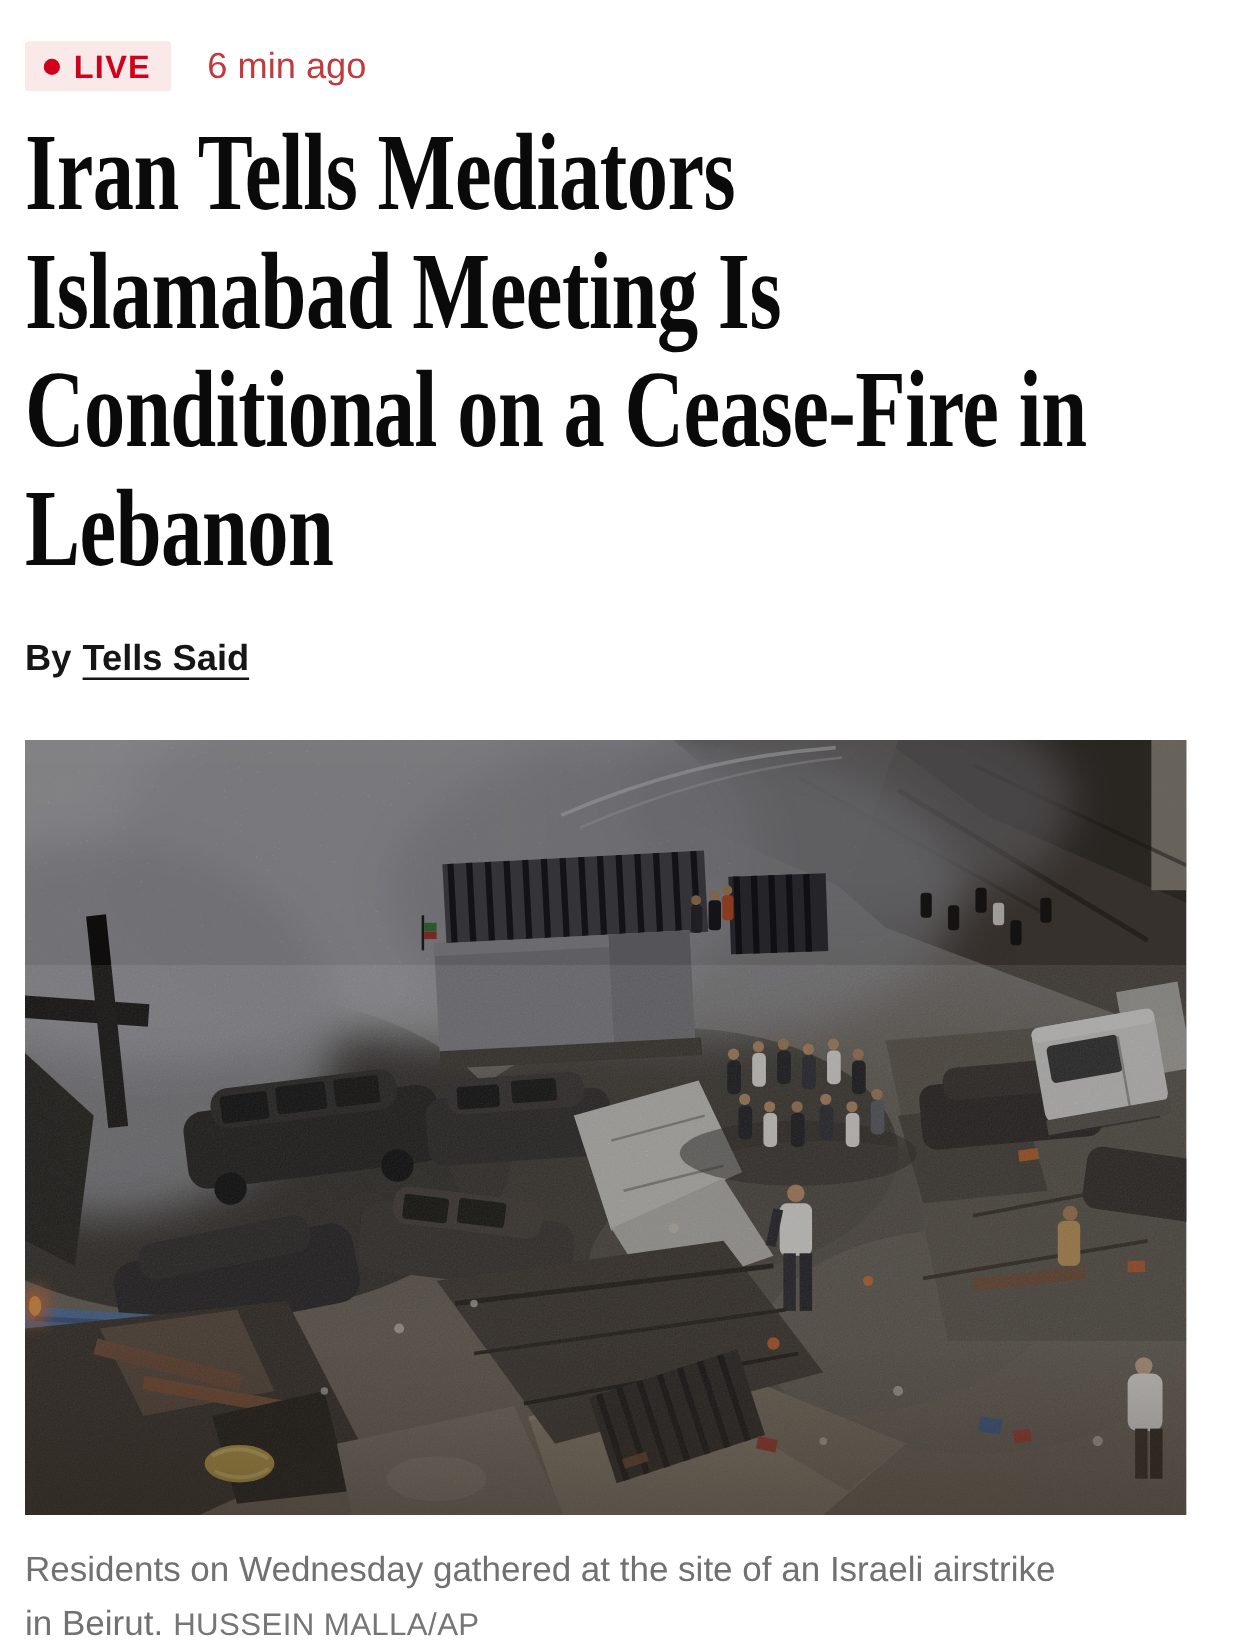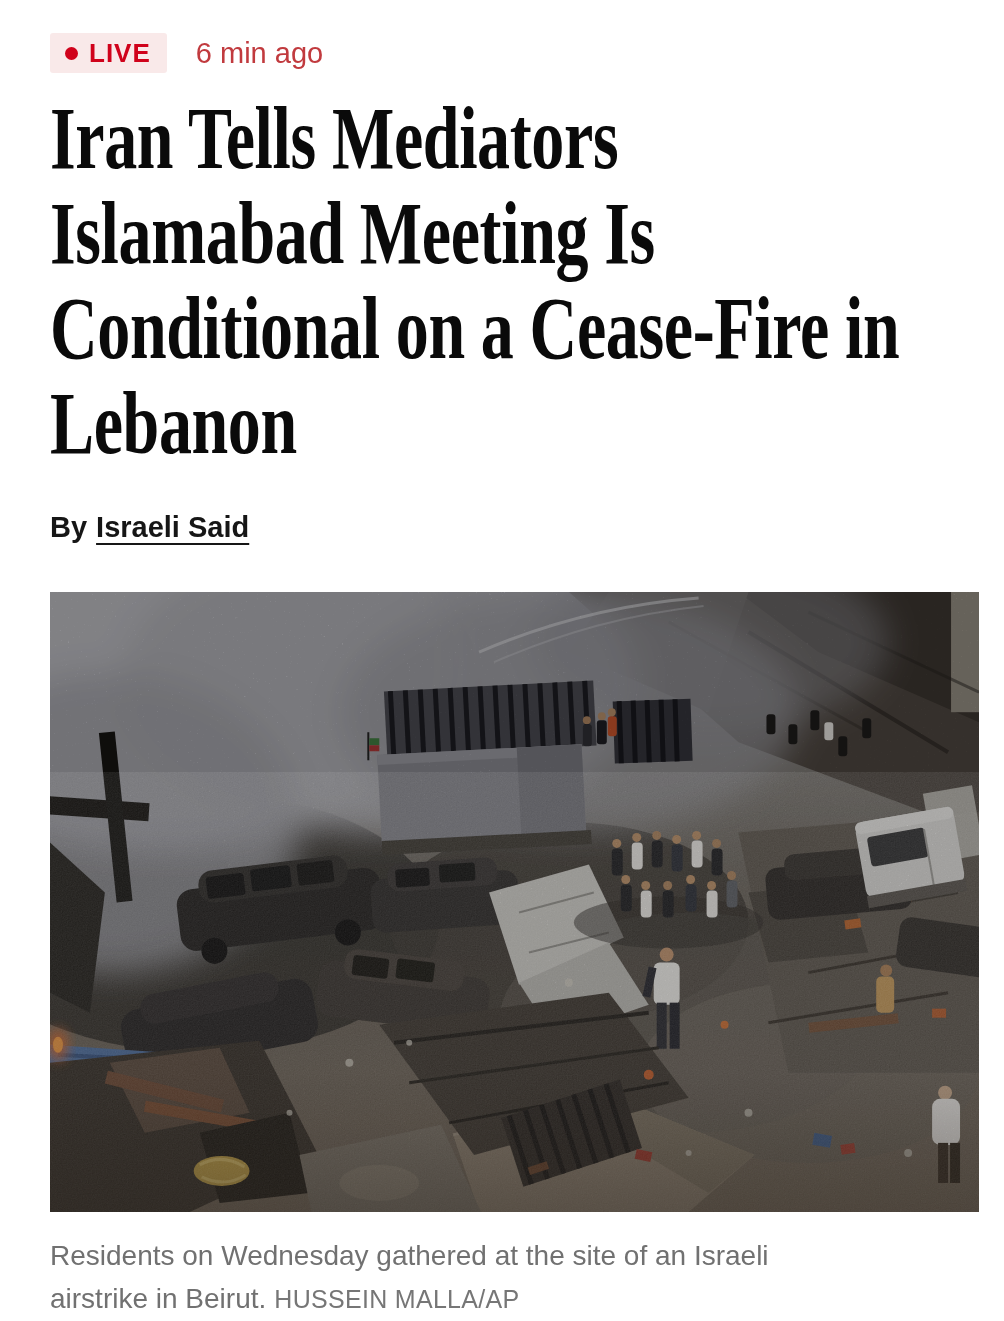--- a/index.html
+++ b/index.html
@@ -3,21 +3,21 @@
 <meta charset="utf-8">
 <style>
   * { box-sizing: border-box; }
   html, body { margin: 0; padding: 0; }
   body {
     width: 1004px; height: 1321px;
     background: #ffffff;
     font-family: "Liberation Sans", "DejaVu Sans", sans-serif;
     overflow: hidden;
   }
-  .page { padding: 0 50px; width: 900px; }
+  .page { padding: 0 20px; width: 900px; }
 
   
   .topbar { padding-top: 33px; display: flex; align-items: center; }
   .live-badge {
     display: inline-flex; align-items: center; gap: 11px;
     background: #f9e9e9; border-radius: 3px; padding: 7px 16px 7px 15px;
     cursor: pointer;
   }
   .live-dot { width: 13px; height: 13px; border-radius: 50%; background: #d0021b; }
   .live-label { color: #d0021b; font-weight: 700; font-size: 26px; letter-spacing: 1px; line-height: 1; }
@@ -70,21 +70,21 @@
     </span>
     <span class="timestamp">6 min ago</span>
   </header>
 
   <h1 class="headline">Iran Tells Mediators
 Islamabad Meeting Is
 Conditional on a Cease-Fire in
 Lebanon</h1>
 
   <div class="byline">
-    <span class="byline-prefix">By</span><a class="author">Israeli Said</a>
+    <span class="byline-prefix">By</span><a class="author">Tells Said</a>
   </div>
 
   <figure>
     <div class="photo">
 
       <svg viewBox="0 0 931 619" preserveAspectRatio="none">
         <defs>
           <linearGradient id="baseG" x1="0" y1="0" x2="0" y2="1">
             <stop offset="0" stop-color="#94949a"></stop>
             <stop offset="0.3" stop-color="#77736e"></stop>

